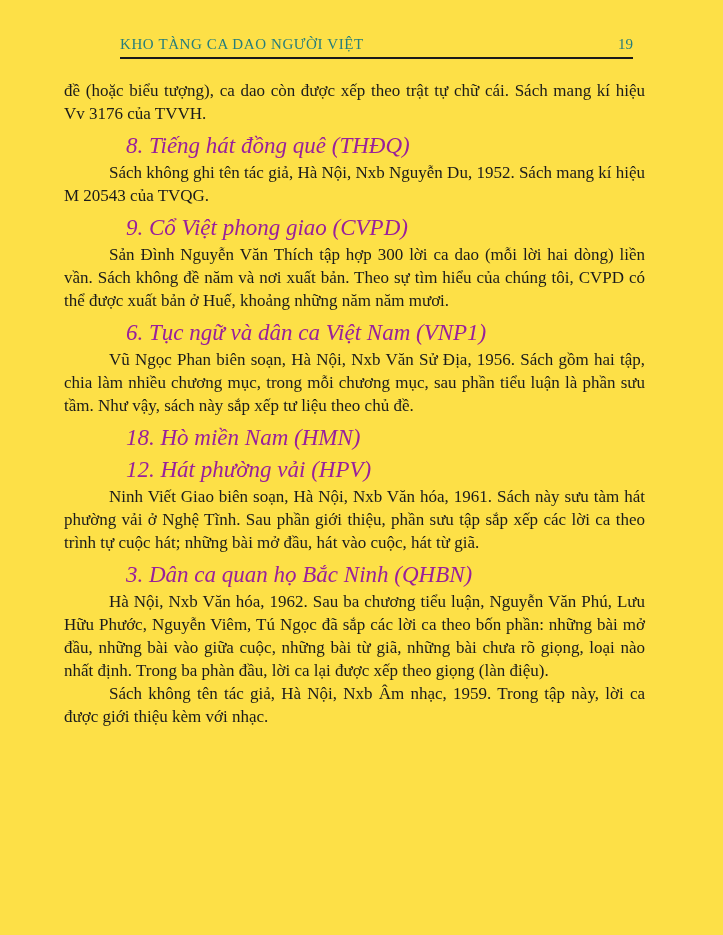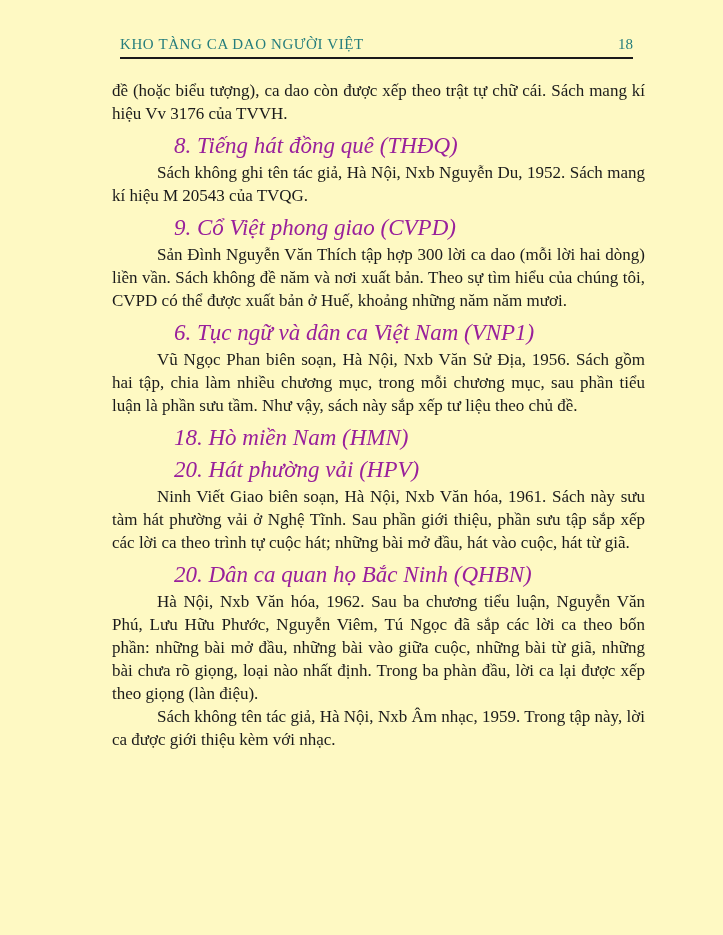--- a/index.html
+++ b/index.html
@@ -4,21 +4,21 @@
 <style>
   html, body {
     margin: 0;
     padding: 0;
     background: #ffffff;
   }
   .page {
     position: relative;
     width: 723px;
     height: 935px;
-    background: #fef9c3;
+    background: #fde047;
     overflow: hidden;
     font-family: "Liberation Serif", "DejaVu Serif", serif;
     color: var(--body-color, #1b1b1b);
   }
   .header {
     display: flex;
     justify-content: space-between;
     align-items: flex-end;
     margin: 36px 90px 0 120px;
     padding-bottom: 4px;
@@ -28,21 +28,21 @@
     color: var(--header-color, #257d7c);
     font-size: 15px;
     letter-spacing: 0.6px;
     font-weight: 400;
   }
   .page-number {
     color: var(--header-color, #257d7c);
     font-size: 15px;
   }
   .content {
-    margin: 20px 78px 0 112px;
+    margin: 20px 78px 0 64px;
   }
   .para {
     margin: 0;
     font-size: 17px;
     line-height: 23px;
     text-align: justify;
     text-indent: 45px;
     color: var(--body-color, #1b1b1b);
   }
   .para.no-indent {
@@ -56,32 +56,32 @@
     font-weight: 400;
     color: var(--heading-color, #99209b);
   }
 </style>
 </head>
 <body>
 
 <div class="page" style="--header-color: #257d7c; --heading-color: #99209b; --body-color: #1b1b1b; --rule-color: #1a1a1a;">
   <div class="header">
     <span class="running-title">KHO TÀNG CA DAO NGƯỜI VIỆT</span>
-    <span class="page-number">18</span>
+    <span class="page-number">19</span>
   </div>
   <div class="content">
     <p class="para no-indent">đề (hoặc biểu tượng), ca dao còn được xếp theo trật tự chữ cái. Sách mang kí hiệu Vv 3176 của TVVH.</p>
     <div id="sections">
         <h3 class="section-heading">8. Tiếng hát đồng quê (THĐQ)</h3>
         <p class="para">Sách không ghi tên tác giả, Hà Nội, Nxb Nguyễn Du, 1952. Sách mang kí hiệu M 20543 của TVQG.</p>
         <h3 class="section-heading">9. Cổ Việt phong giao (CVPD)</h3>
         <p class="para">Sản Đình Nguyễn Văn Thích tập hợp 300 lời ca dao (mỗi lời hai dòng) liền vần. Sách không đề năm và nơi xuất bản. Theo sự tìm hiểu của chúng tôi, CVPD có thể được xuất bản ở Huế, khoảng những năm năm mươi.</p>
         <h3 class="section-heading">6. Tục ngữ và dân ca Việt Nam (VNP1)</h3>
         <p class="para">Vũ Ngọc Phan biên soạn, Hà Nội, Nxb Văn Sử Địa, 1956. Sách gồm hai tập, chia làm nhiều chương mục, trong mỗi chương mục, sau phần tiểu luận là phần sưu tầm. Như vậy, sách này sắp xếp tư liệu theo chủ đề.</p>
         <h3 class="section-heading">18. Hò miền Nam (HMN)</h3>
-        <h3 class="section-heading">20. Hát phường vải (HPV)</h3>
+        <h3 class="section-heading">12. Hát phường vải (HPV)</h3>
         <p class="para">Ninh Viết Giao biên soạn, Hà Nội, Nxb Văn hóa, 1961. Sách này sưu tàm hát phường vải ở Nghệ Tĩnh. Sau phần giới thiệu, phần sưu tập sắp xếp các lời ca theo trình tự cuộc hát; những bài mở đầu, hát vào cuộc, hát từ giã.</p>
-        <h3 class="section-heading">20. Dân ca quan họ Bắc Ninh (QHBN)</h3>
+        <h3 class="section-heading">3. Dân ca quan họ Bắc Ninh (QHBN)</h3>
         <p class="para">Hà Nội, Nxb Văn hóa, 1962. Sau ba chương tiểu luận, Nguyễn Văn Phú, Lưu Hữu Phước, Nguyễn Viêm, Tú Ngọc đã sắp các lời ca theo bốn phần: những bài mở đầu, những bài vào giữa cuộc, những bài từ giã, những bài chưa rõ giọng, loại nào nhất định. Trong ba phàn đầu, lời ca lại được xếp theo giọng (làn điệu).</p>
         <p class="para">Sách không tên tác giả, Hà Nội, Nxb Âm nhạc, 1959. Trong tập này, lời ca được giới thiệu kèm với nhạc.</p>
       </div>
   </div>
 </div>
 
 </body></html>

